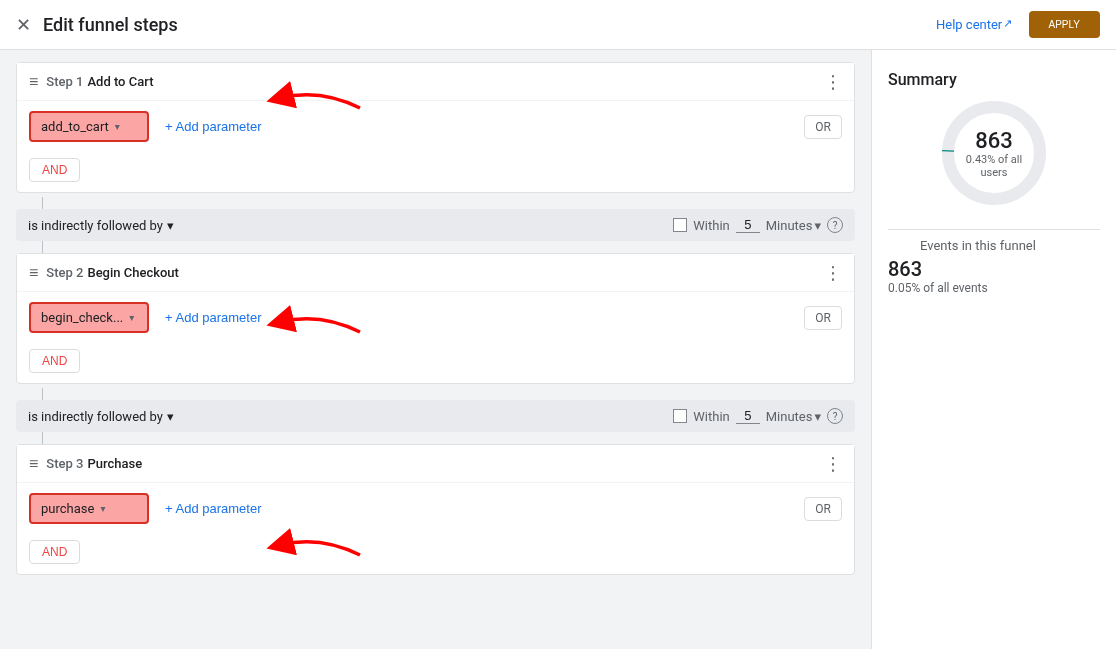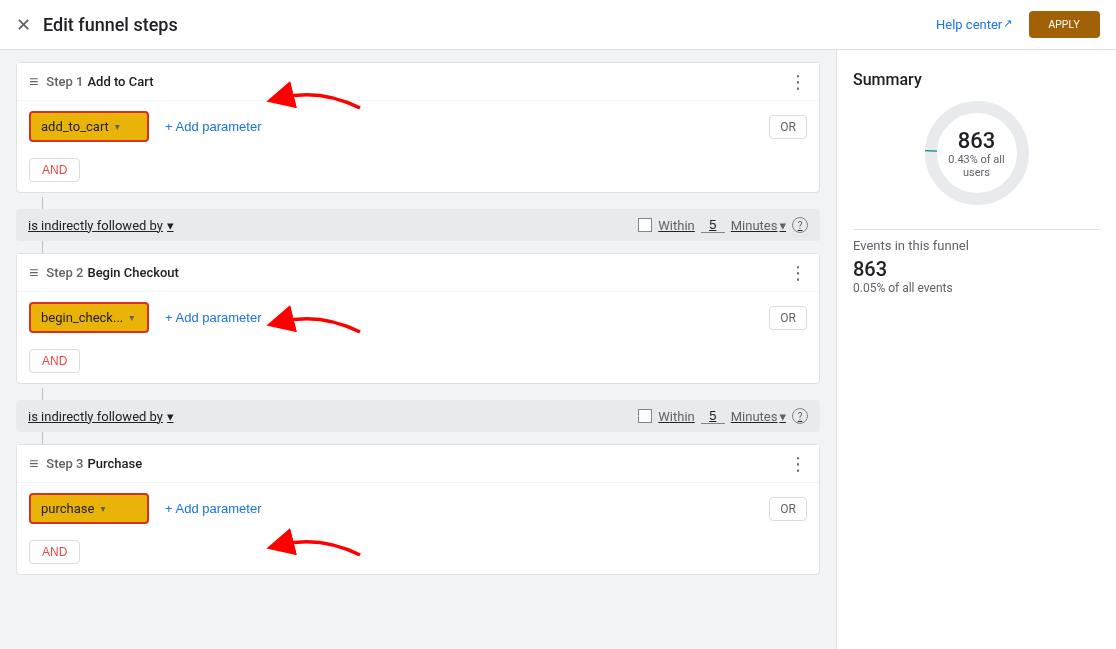--- a/index.html
+++ b/index.html
@@ -22,48 +22,48 @@
     
     .step-card { background: #fff; border: 1px solid #e0e0e0; border-radius: 4px; margin-bottom: 4px; }
     .step-header { display: flex; align-items: center; padding: 8px 12px; background: #fff; border-bottom: 1px solid #f1f3f4; }
     .step-header-icon { color: #5f6368; margin-right: 8px; font-size: 16px; }
     .step-label { font-size: 13px; font-weight: 500; color: #5f6368; }
     .step-name { font-size: 13px; font-weight: 500; color: #202124; margin-left: 4px; }
     .step-more { margin-left: auto; color: #5f6368; cursor: pointer; font-size: 18px; }
 
     .step-body { padding: 10px 12px; }
     .step-row { display: flex; align-items: center; gap: 8px; }
-    .event-dropdown { border: 2px solid #d93025; border-radius: 4px; padding: 6px 10px; background: #eab308; font-size: 13px; color: #202124; cursor: pointer; display: flex; align-items: center; gap: 6px; min-width: 120px; }
+    .event-dropdown { border: 2px solid #d93025; border-radius: 4px; padding: 6px 10px; background: #fca5a5; font-size: 13px; color: #202124; cursor: pointer; display: flex; align-items: center; gap: 6px; min-width: 120px; }
     .event-dropdown-arrow { color: #5f6368; font-size: 10px; }
     .add-param-btn { color: #1a73e8; background: none; border: none; font-size: 13px; cursor: pointer; display: flex; align-items: center; gap: 4px; padding: 6px 8px; }
     .or-badge { margin-left: auto; border: 1px solid #dadce0; border-radius: 4px; padding: 4px 10px; font-size: 12px; color: #5f6368; background: #fff; }
 
     .and-row { padding: 6px 12px 10px; }
     .and-button { border: 1px solid #dadce0; border-radius: 4px; padding: 4px 12px; font-size: 12px; color: #ef4444; background: #fff; cursor: pointer; }
-    .connector-bar { background: #e8eaed; border-radius: 4px; padding: 8px 12px; display: flex; align-items: center; gap: 0; width: 100%; text-decoration: underline; }
+    .connector-bar { background: #e8eaed; border-radius: 4px; padding: 8px 12px; display: flex; align-items: center; gap: 0; width: 100%; }
     .connector-select { background: none; border: none; font-size: 13px; color: #202124; cursor: pointer; display: flex; align-items: center; gap: 4px; }
     .connector-within { display: flex; align-items: center; gap: 6px; margin-left: auto; }
     .within-checkbox { width: 14px; height: 14px; border: 1px solid #80868b; background: #fff; cursor: pointer; }
     .within-label { font-size: 13px; color: #5f6368; }
     .within-number { border: none; border-bottom: 1px solid #80868b; background: none; width: 24px; font-size: 13px; text-align: center; color: #202124; }
     .within-unit { display: flex; align-items: center; gap: 2px; font-size: 13px; color: #5f6368; cursor: pointer; }
     .help-icon { width: 16px; height: 16px; border-radius: 50%; border: 1px solid #80868b; display: flex; align-items: center; justify-content: center; font-size: 10px; color: #5f6368; cursor: pointer; }
 
     
-    .summary-panel { width: 280px; background: #fff; border-left: 1px solid #e0e0e0; padding: 20px 16px; overflow-y: auto; }
+    .summary-panel { width: 245px; background: #fff; border-left: 1px solid #e0e0e0; padding: 20px 16px; overflow-y: auto; }
     .summary-title { font-size: 16px; font-weight: 500; color: #202124; margin-bottom: 4px; }
     .summary-subtitle { font-size: 12px; color: #5f6368; margin-bottom: 16px; }
     .donut-container { display: flex; justify-content: center; margin-bottom: 16px; }
     .donut-wrap { position: relative; width: 120px; height: 120px; }
     .donut-wrap svg { width: 120px; height: 120px; }
     .donut-center { position: absolute; top: 50%; left: 50%; transform: translate(-50%, -50%); text-align: center; }
     .donut-number { font-size: 22px; font-weight: 500; color: #202124; }
     .donut-percent { font-size: 11px; color: #5f6368; }
     .summary-divider { border: none; border-top: 1px solid #e0e0e0; margin: 8px 0; }
-    .summary-section-title { font-size: 13px; color: #5f6368; margin-bottom: 4px; }
+    .summary-section-title { font-size: 13px; color: #5f6368; margin-bottom: 4px; margin-left: 32px; }
     .summary-count { font-size: 20px; font-weight: 500; color: #202124; }
     .summary-count-sub { font-size: 12px; color: #5f6368; }
 
     .connector-wrapper { display: flex; flex-direction: column; margin: 0; }
     .vertical-line { width: 1px; height: 12px; background: #bdc1c6; margin-left: 26px; }
   </style>
 </head>
 <body>
 
 <div class="app-container">

